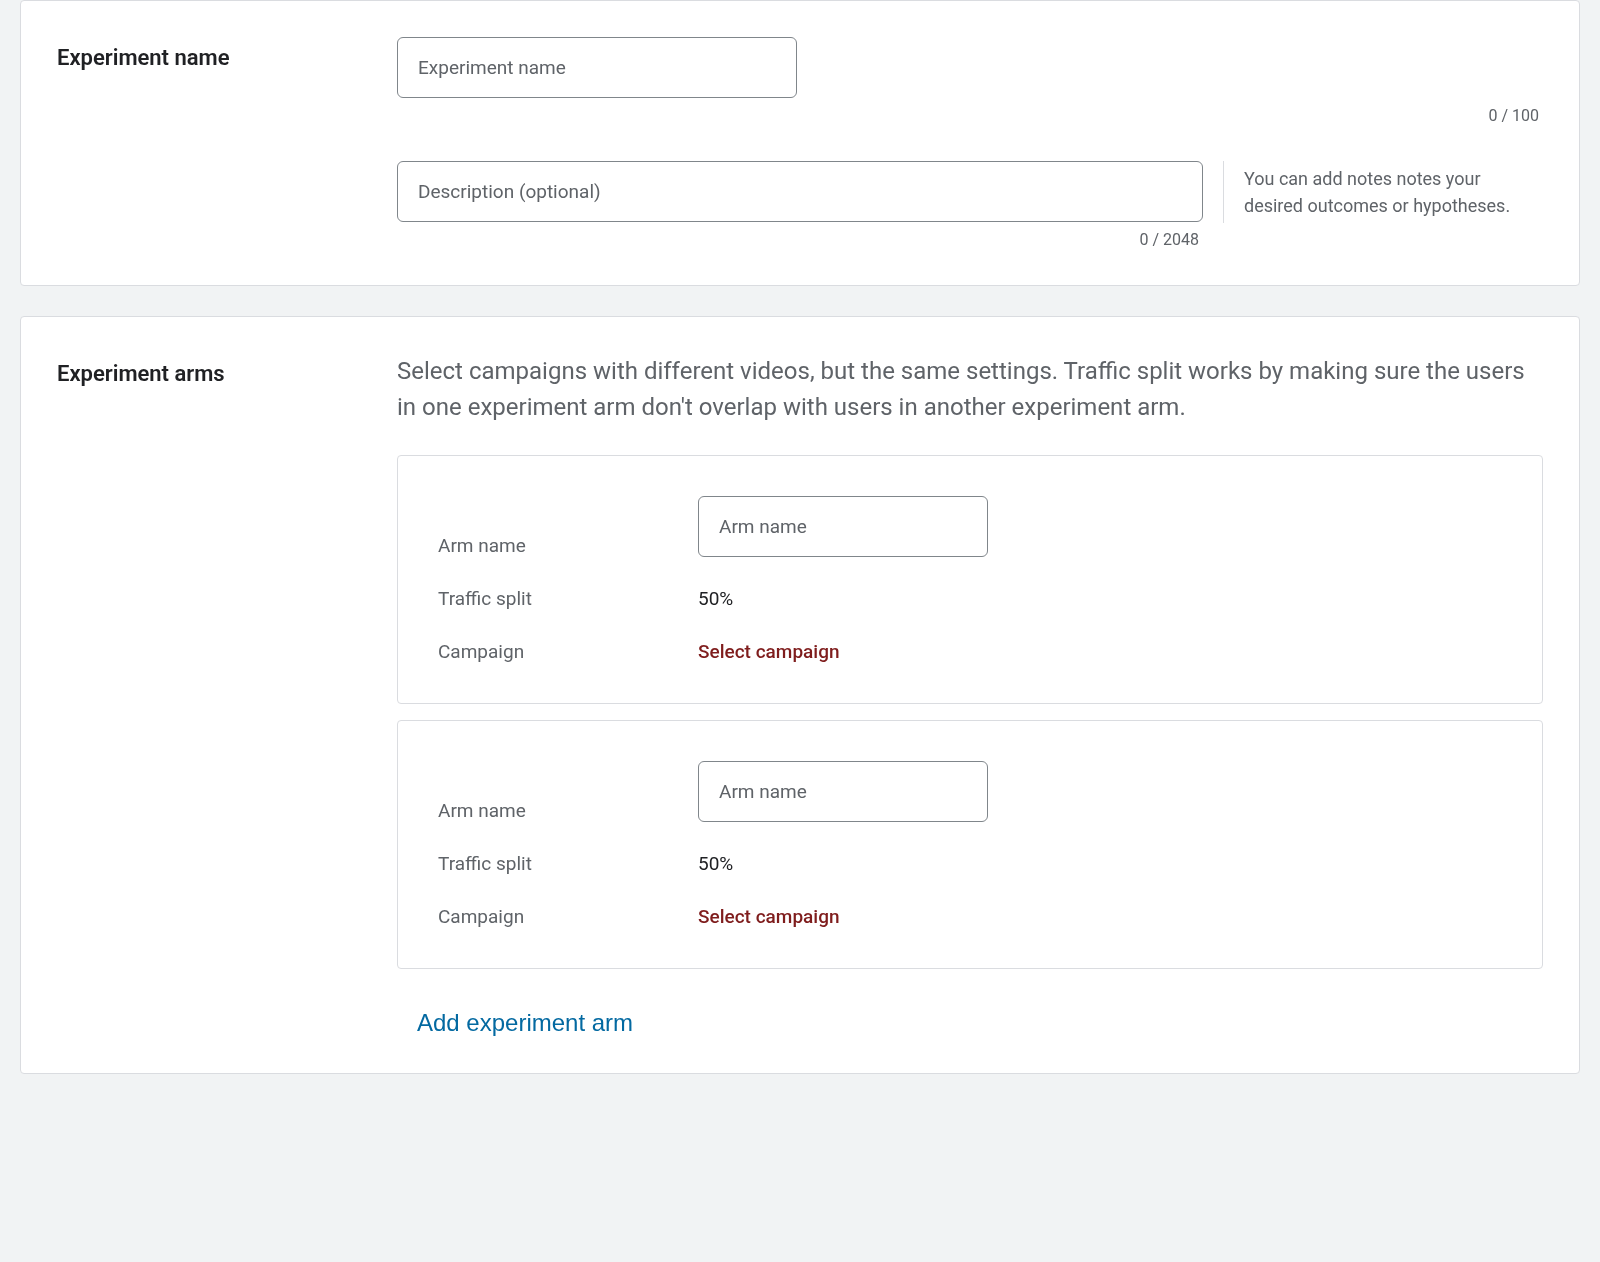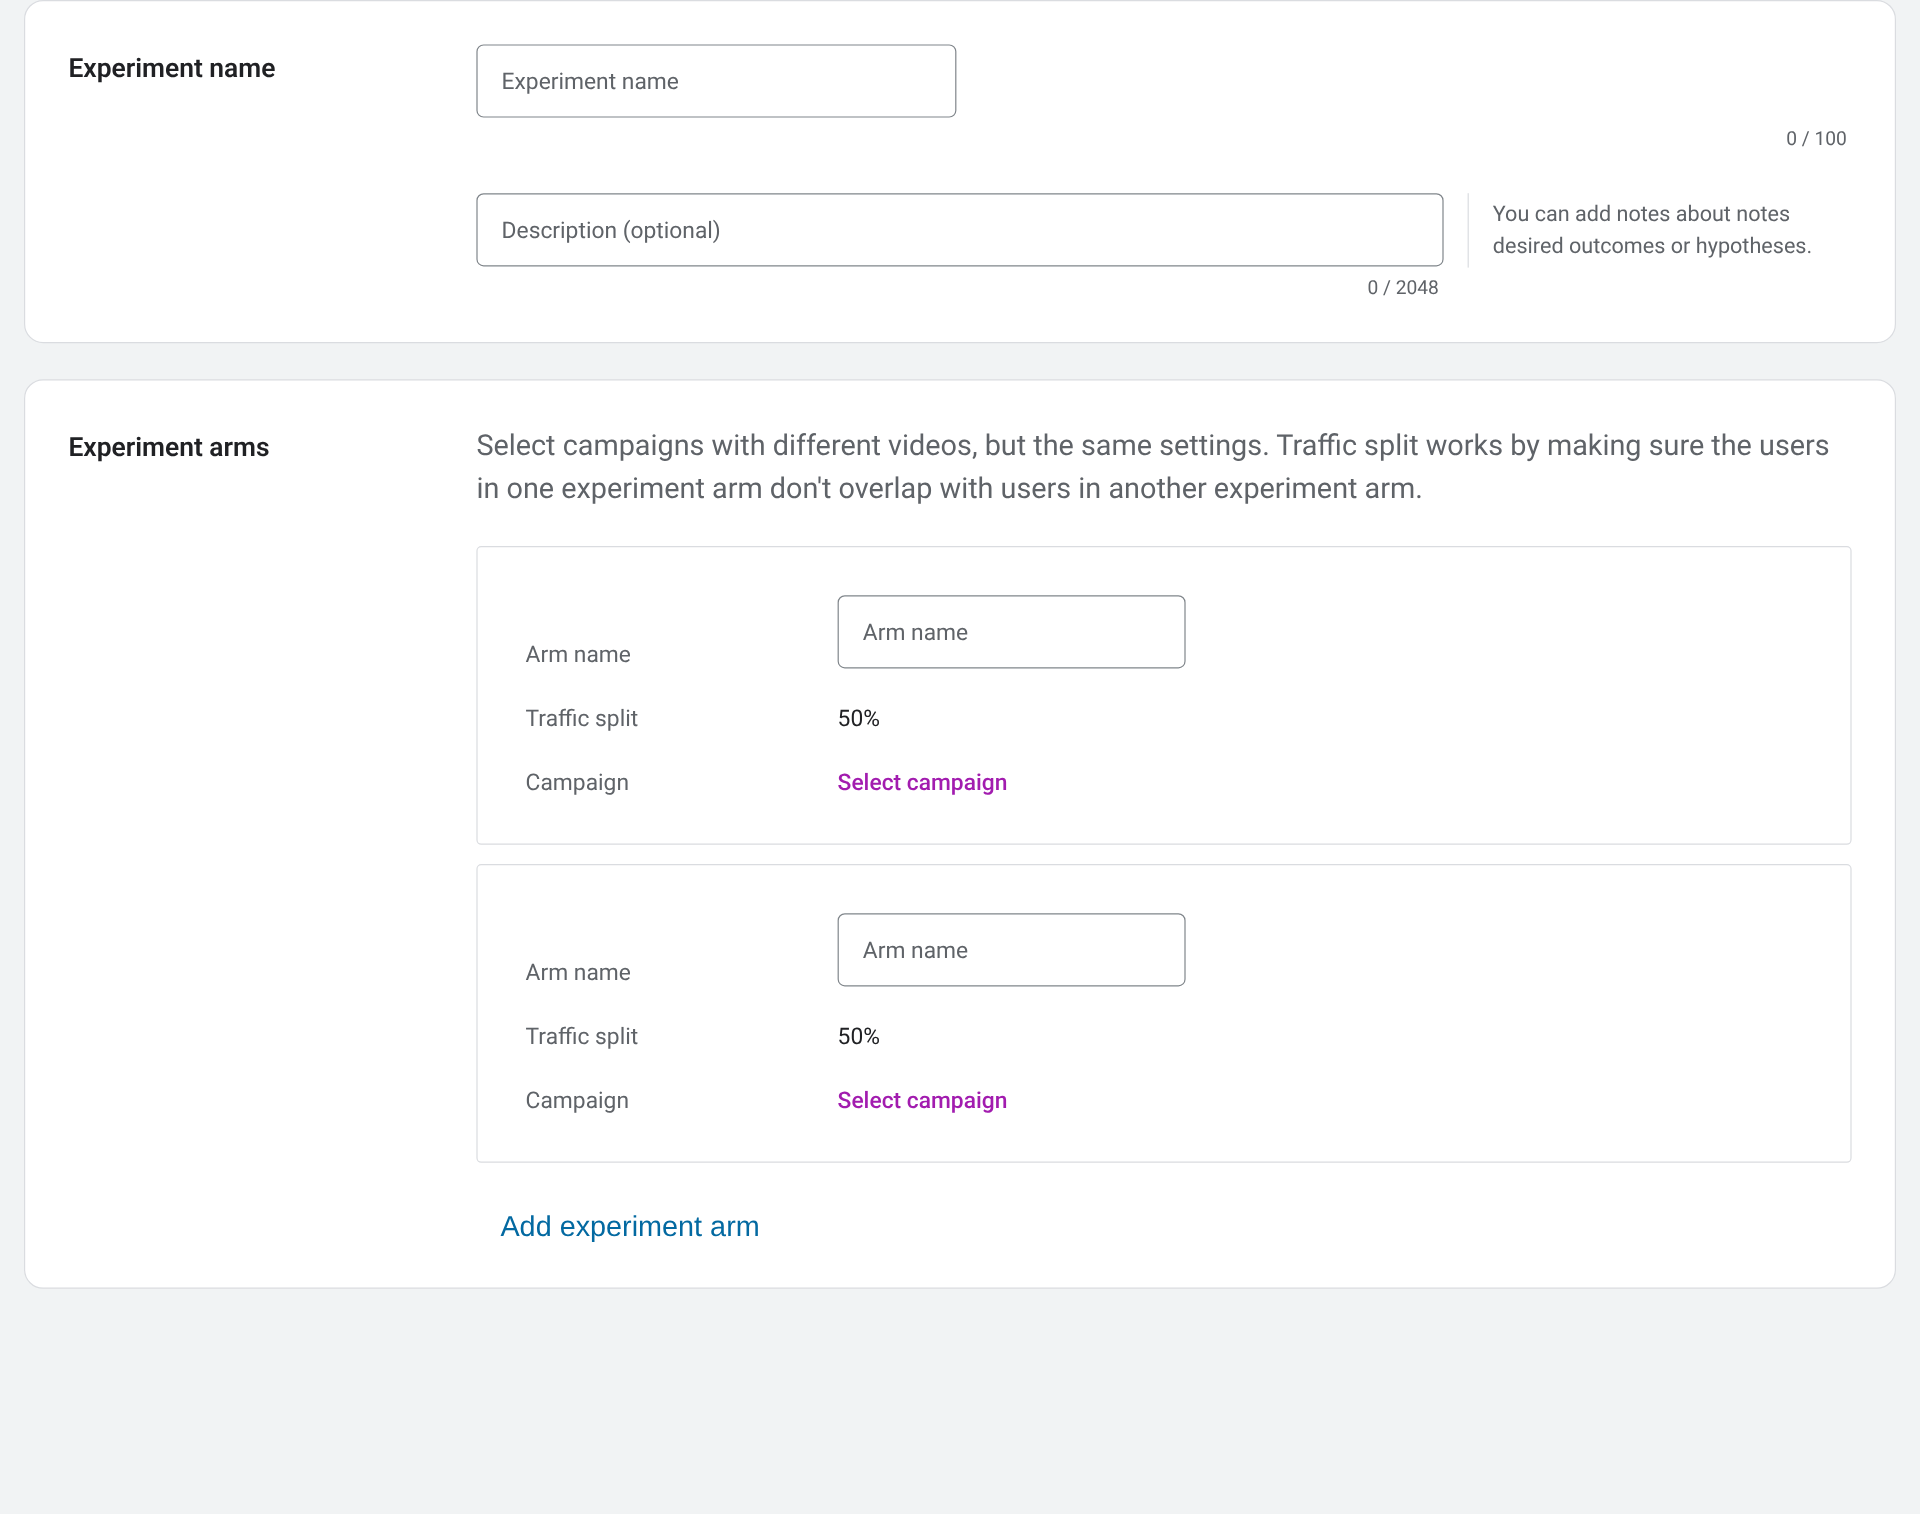--- a/index.html
+++ b/index.html
@@ -10,21 +10,21 @@
     body {
       font-family: 'Google Sans', Roboto, Arial, sans-serif;
       background: #f1f3f4;
       padding: 0;
       color: #202124;
       width: 1600px;
     }
     .card {
       background: #fff;
       border: 1px solid #dadce0;
-      border-radius: 16px;
+      border-radius: 4px;
       margin: 0 20px 30px 20px;
       padding: 36px 36px;
     }
     .card-row {
       display: flex;
       align-items: flex-start;
     }
     .section-label {
       width: 340px;
       flex-shrink: 0;
@@ -112,21 +112,21 @@
     }
     .arm-value {
       font-size: 19px;
       color: #202124;
     }
     .arm-input {
       width: 290px;
     }
     .link-button {
       font-size: 19px;
-      color: #a21caf;
+      color: #7f1d1d;
       background: none;
       border: none;
       cursor: pointer;
       font-family: inherit;
       font-weight: 500;
       padding: 0;
     }
     .add-arm-button {
       font-size: 24px;
       color: #0369a1;
@@ -151,21 +151,21 @@
     <div class="section-content">
       <div class="input-wrapper">
         <input type="text" class="text-input name-input" placeholder="Experiment name" style="">
         <div class="char-counter">0 / 100</div>
       </div>
       <div class="input-group desc-row">
         <div class="input-wrapper">
           <input type="text" class="text-input desc-input" placeholder="Description (optional)" style="">
           <div class="char-counter">0 / 2048</div>
         </div>
-        <div class="helper-text">You can add notes about notes desired outcomes or hypotheses.</div>
+        <div class="helper-text">You can add notes notes your desired outcomes or hypotheses.</div>
       </div>
     </div>
   </div>
 </div>
 
 <div class="card card-arms">
   <div class="card-row">
     <div class="section-label">Experiment arms</div>
     <div class="section-content">
       <div class="arms-intro">Select campaigns with different videos, but the same settings. Traffic split works by making sure the users in one experiment arm don't overlap with users in another experiment arm.</div>

